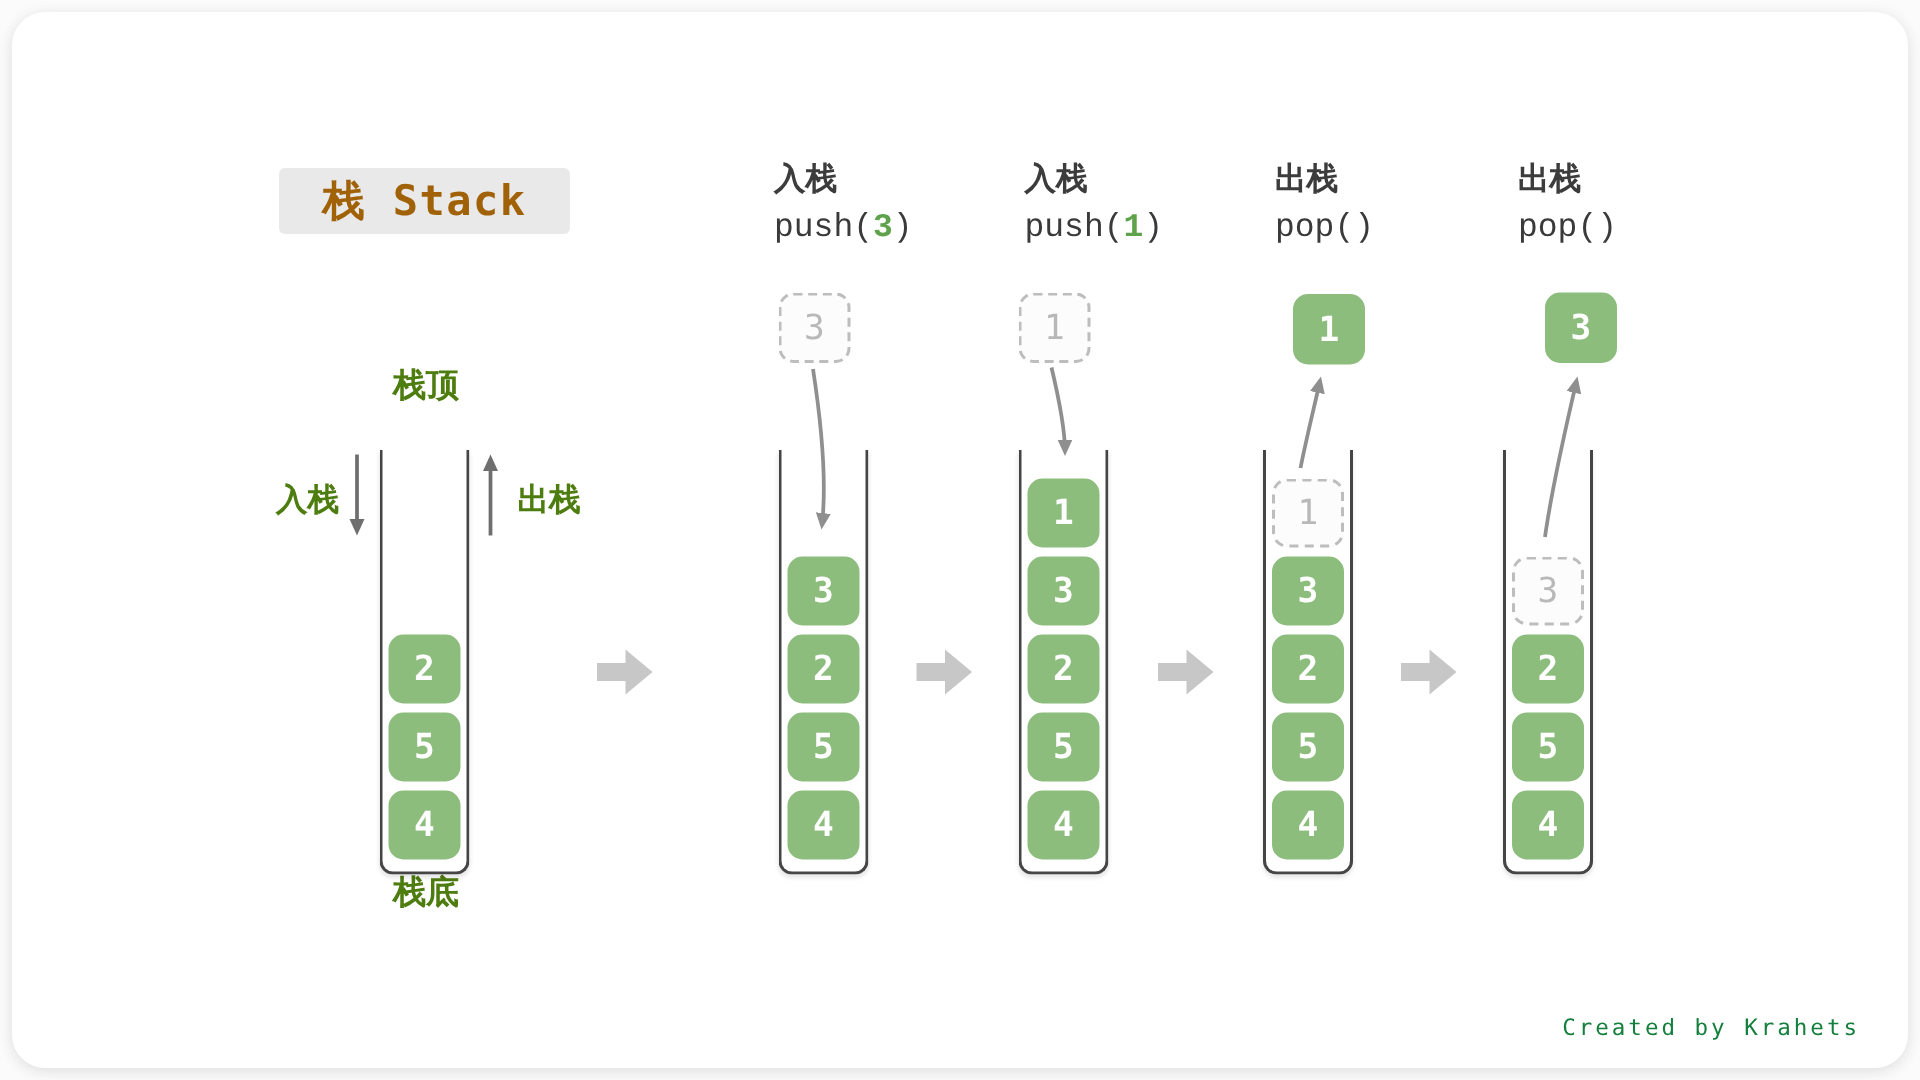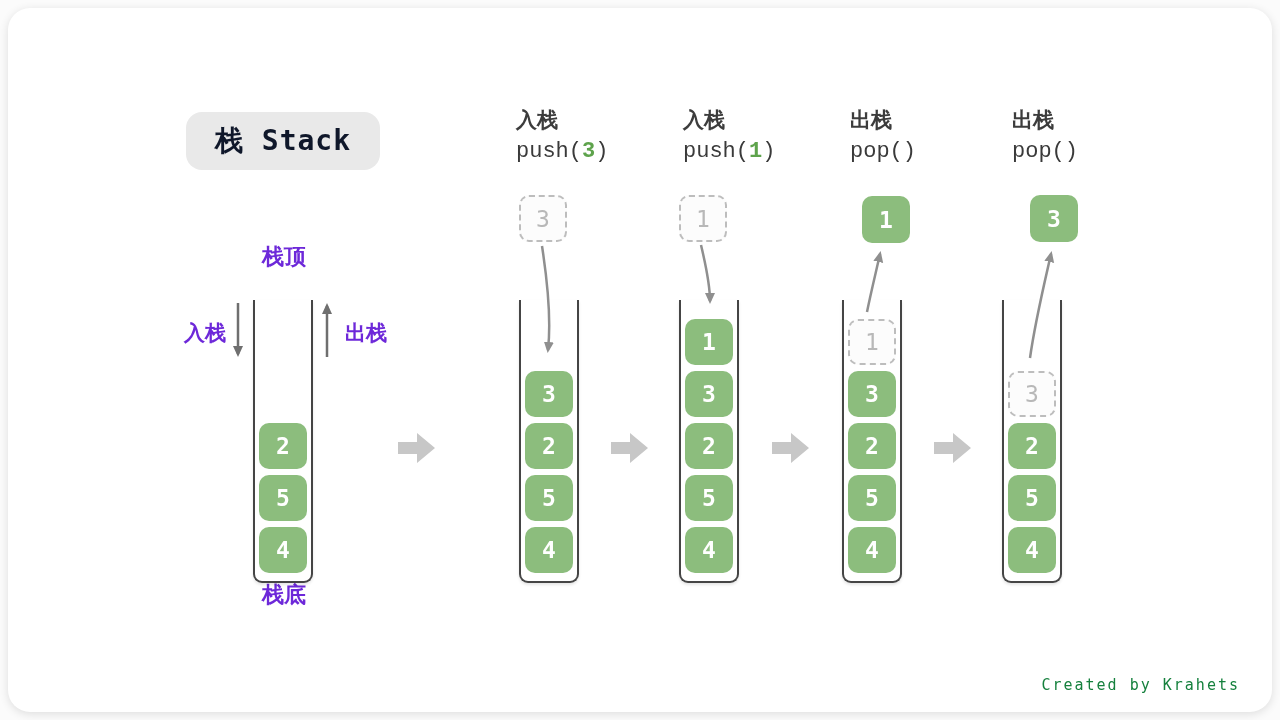--- a/index.html
+++ b/index.html
@@ -9,28 +9,28 @@
     font-family:"Liberation Sans", sans-serif;
     color:#3a3a3a;
   }
   .card{
     position:absolute;left:8px;top:8px;width:1264px;height:704px;
     background:#ffffff;border-radius:22px;
     box-shadow:0 2px 10px rgba(0,0,0,0.12);
   }
   
   .title-box{
-    position:absolute;left:186px;top:112px;width:194px;height:58px;
-    background:#e9e9e9;border-radius:16px;
+    position:absolute;left:186px;top:112px;width:194px;height:44px;
+    background:#e9e9e9;border-radius:4px;
     display:flex;align-items:center;justify-content:center;
     font-family:"DejaVu Sans Mono","Liberation Mono",monospace;
-    font-size:28px;font-weight:700;color:#0f172a;letter-spacing:1px;
+    font-size:28px;font-weight:700;color:#a16207;letter-spacing:1px;
   }
   
-  .lbl{position:absolute;font-size:22px;font-weight:700;color:#6d28d9;}
+  .lbl{position:absolute;font-size:22px;font-weight:700;color:#4d7c0f;}
   .lbl-top   {left:244px;top:242px;width:80px;text-align:center;}
   .lbl-bottom{left:244px;top:580px;width:80px;text-align:center;}
   .lbl-push  {left:160px;top:319px;width:66px;text-align:right;font-size:21px;}
   .lbl-pop   {left:345px;top:319px;width:66px;text-align:left;font-size:21px;}
   
   .stage-header{position:absolute;top:105px;}
   .h-cn{font-size:21px;font-weight:700;color:#3c3c3c;line-height:30px;}
   .h-code{
     font-family:Liberation Mono, monospace;
     font-size:22px;color:#3a3a3a;line-height:34px;

